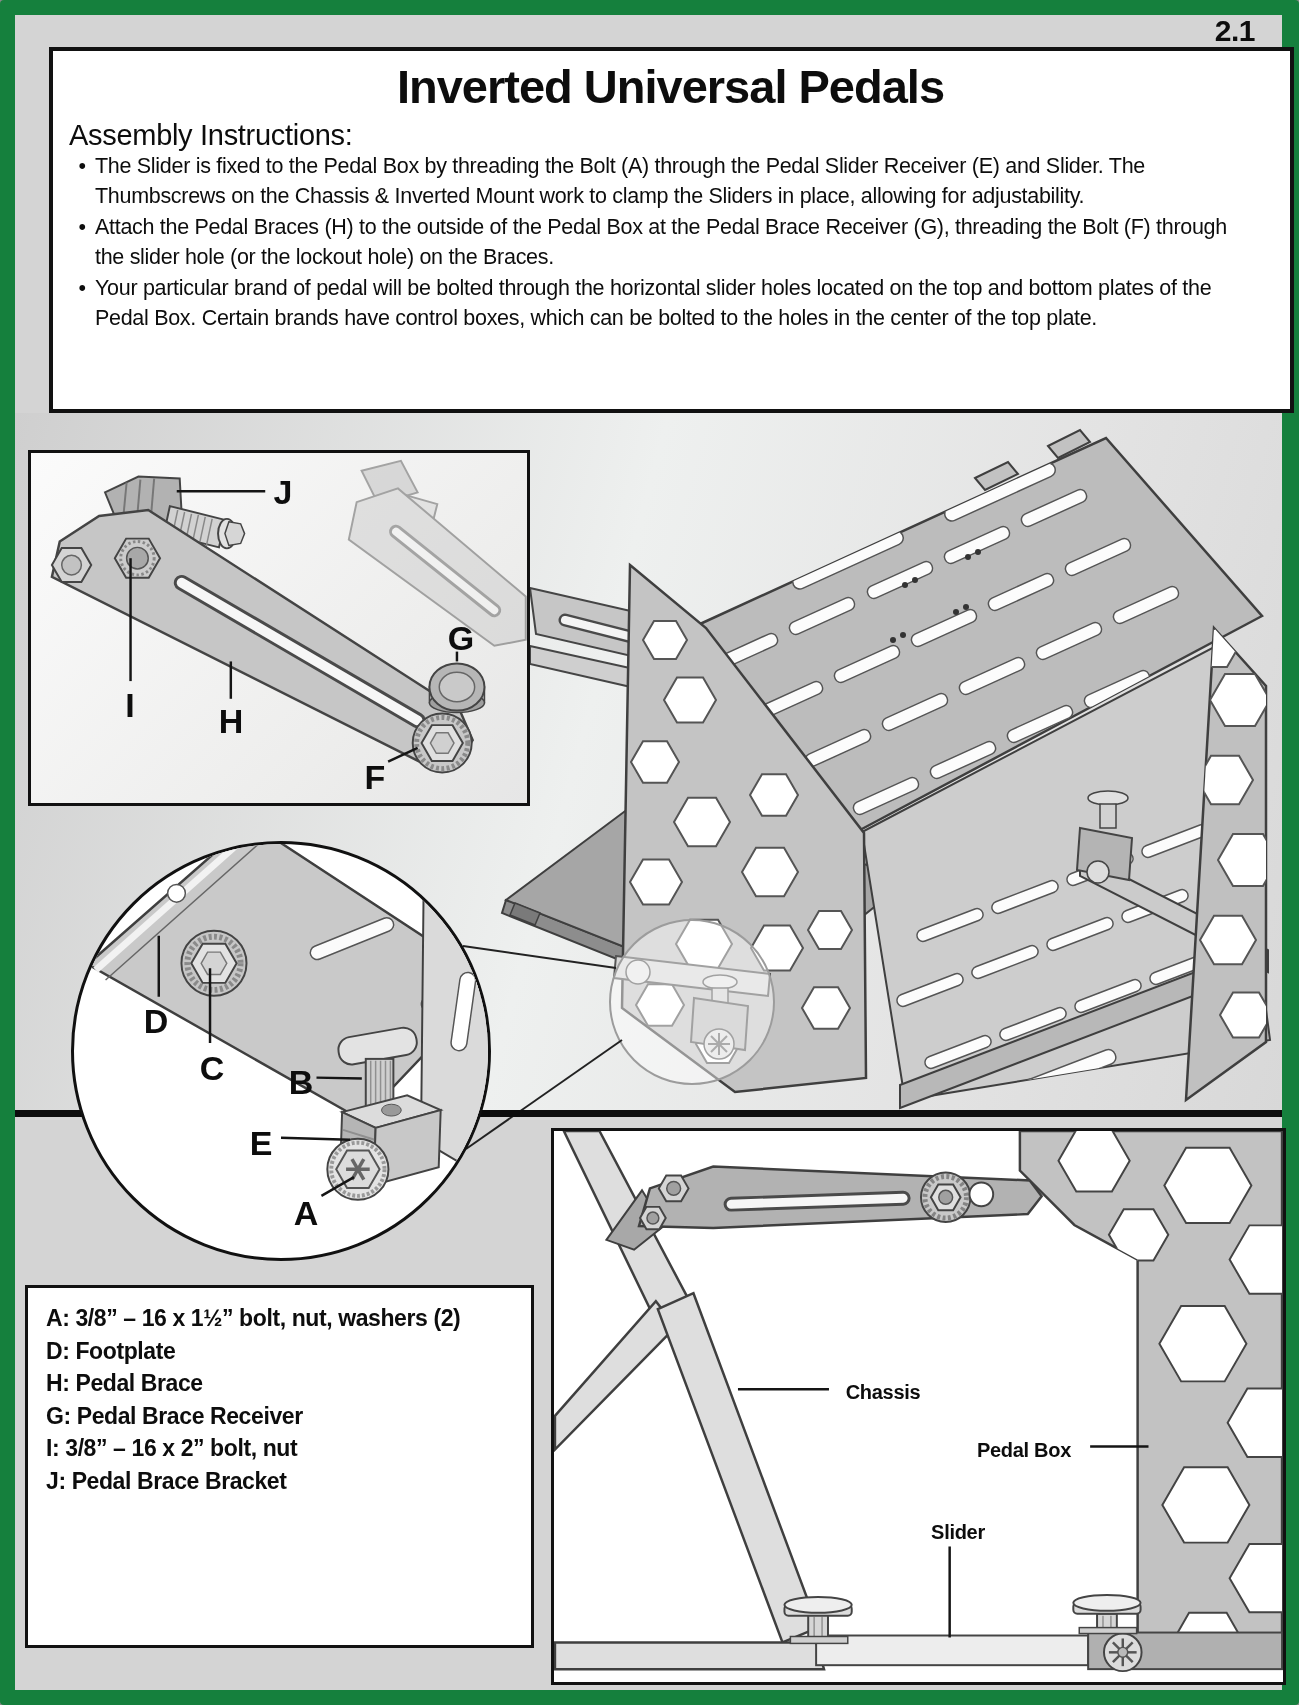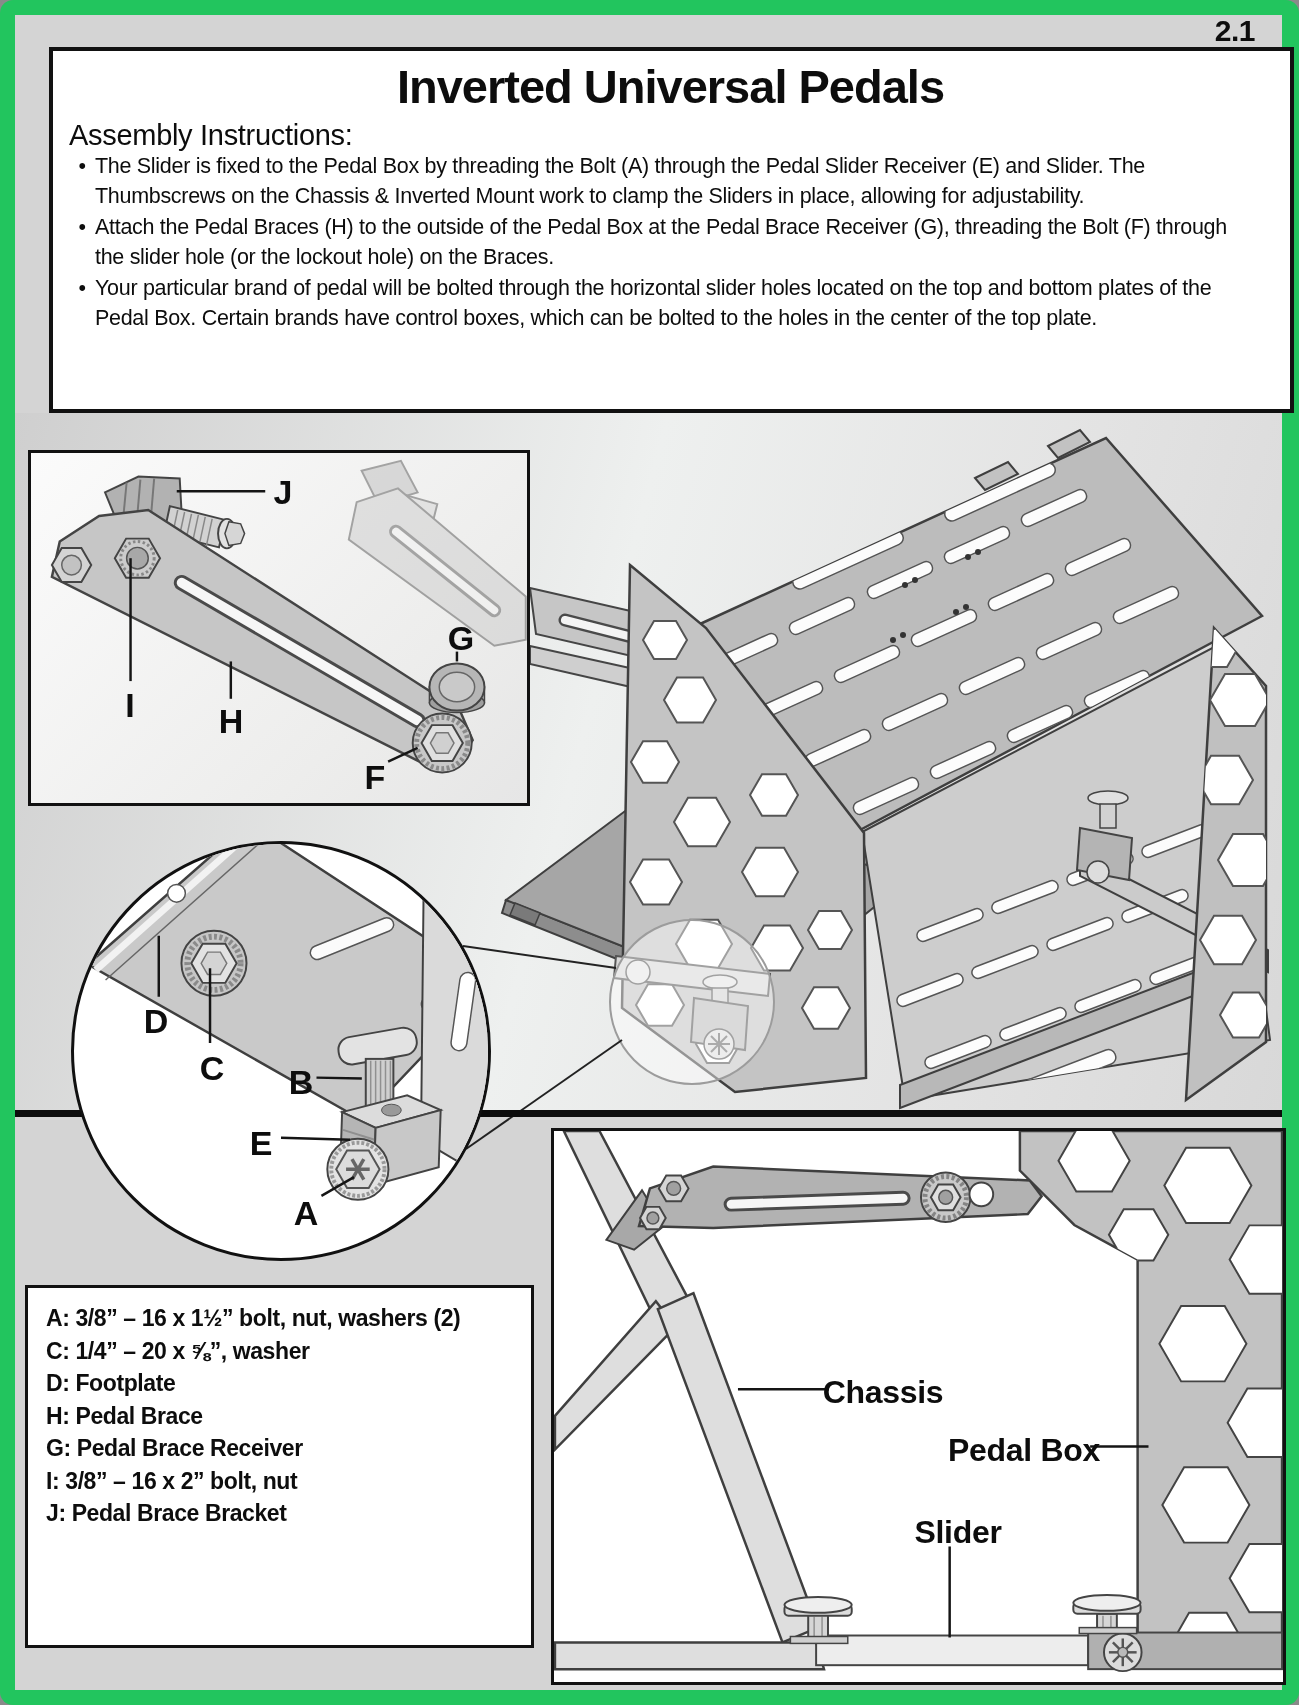--- a/index.html
+++ b/index.html
@@ -1,17 +1,17 @@
 <!DOCTYPE html>
 <html><head>
 <meta charset="utf-8">
 <style>
   html,body{margin:0;padding:0;background:#8a8a8a;}
   *{box-sizing:border-box;}
-  .page{position:relative;width:1299px;height:1705px;background:#22c55e;border-radius:13px;overflow:hidden;
+  .page{position:relative;width:1299px;height:1705px;background:#15803d;border-radius:4px;overflow:hidden;
         font-family:"Liberation Sans",sans-serif;color:#0d0d0d;}
   .page-bg{position:absolute;left:15px;top:15px;right:17px;bottom:15px;background:#d4d4d4;}
   .mid-bg{position:absolute;left:15px;top:413px;width:1267px;height:697px;
           background:linear-gradient(105deg,#cfcfcf 0%,#eef0ef 45%,#e3e3e3 75%,#d8d8d8 100%);z-index:0;}
   .page-number{position:absolute;top:14px;right:44px;font-size:30px;font-weight:700;letter-spacing:-.5px;z-index:6;}
   .divider{position:absolute;left:15px;top:1110px;width:1267px;height:7px;background:#0c0c0c;z-index:2;}
 
   .main-illustration{position:absolute;left:0;top:0;width:1299px;height:1705px;z-index:1;pointer-events:none;}
 
   .title-box{position:absolute;left:27px;top:47px;width:1245px;height:366px;background:#ffffff;
@@ -32,21 +32,21 @@
 
   .diagram2-box{position:absolute;left:551px;top:1128px;width:735px;height:557px;border:3px solid #111;
                 background:#fff;z-index:3;}
   .diagram2-box svg{position:absolute;left:0;top:0;width:100%;height:100%;}
 
   .parts-box{position:absolute;left:25px;top:1285px;width:509px;height:363px;border:3px solid #111;
              background:#fff;z-index:3;padding:14px 12px 0 18px;}
   .parts-line{font-size:23px;font-weight:700;line-height:32.5px;letter-spacing:-.4px;white-space:nowrap;}
 
   .callout{position:absolute;font-weight:700;font-size:34px;transform:translate(-50%,-50%);line-height:1;}
-  .label2{position:absolute;font-weight:700;font-size:32px;transform:translate(-50%,-50%);line-height:1;letter-spacing:-.3px;white-space:nowrap;}
+  .label2{position:absolute;font-weight:700;font-size:20px;transform:translate(-50%,-50%);line-height:1;letter-spacing:-.3px;white-space:nowrap;}
 </style>
 </head>
 <body>
 
 <div class="page">
   <div class="page-bg"></div>
   <div class="mid-bg"></div>
 
   <div class="page-number">2.1</div>
 
@@ -459,20 +459,19 @@
         <line x1="399" y1="420" x2="399" y2="512"></line>
       </g>
     </svg>
     <div class="label2" style="left:329px;top:261px">Chassis</div>
     <div class="label2" style="left:470px;top:319px">Pedal Box</div>
     <div class="label2" style="left:404px;top:401px">Slider</div>
   </section>
 
   <section class="parts-box">
     <div class="parts-line">A: 3/8” – 16 x 1½” bolt, nut, washers (2)</div>
-    <div class="parts-line">C: 1/4” – 20 x ⅝”, washer</div>
     <div class="parts-line">D: Footplate</div>
     <div class="parts-line">H: Pedal Brace</div>
     <div class="parts-line">G: Pedal Brace Receiver</div>
     <div class="parts-line">I: 3/8” – 16 x 2” bolt, nut</div>
     <div class="parts-line">J: Pedal Brace Bracket</div>
   </section>
 </div>
 
 </body></html>

